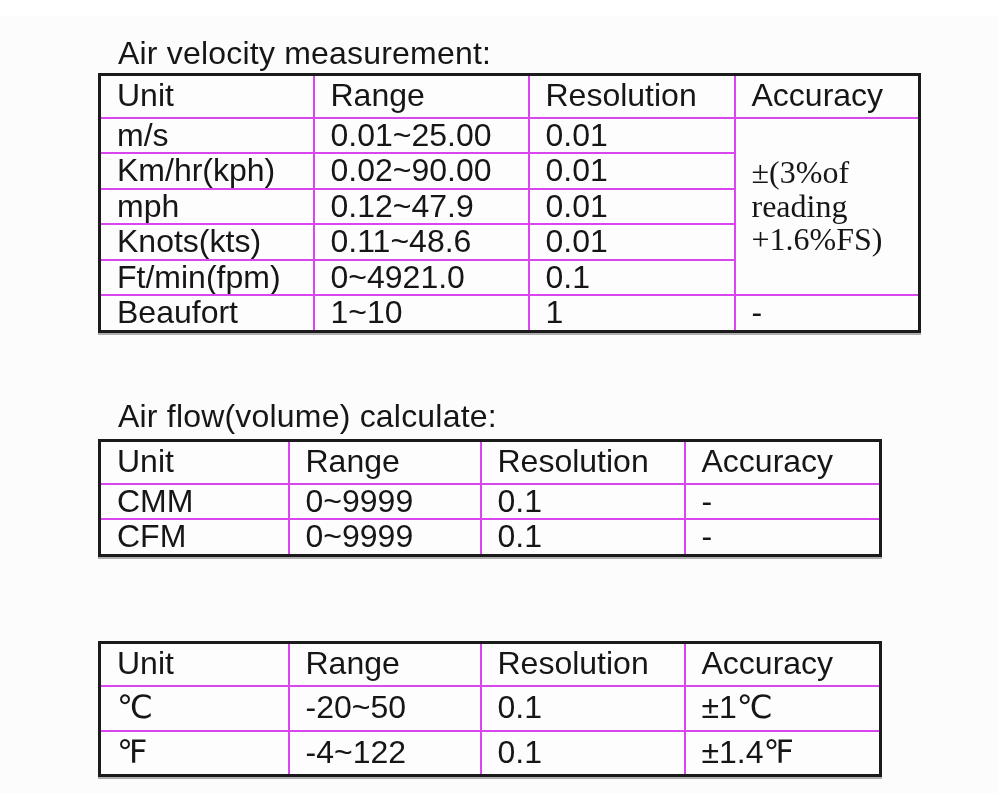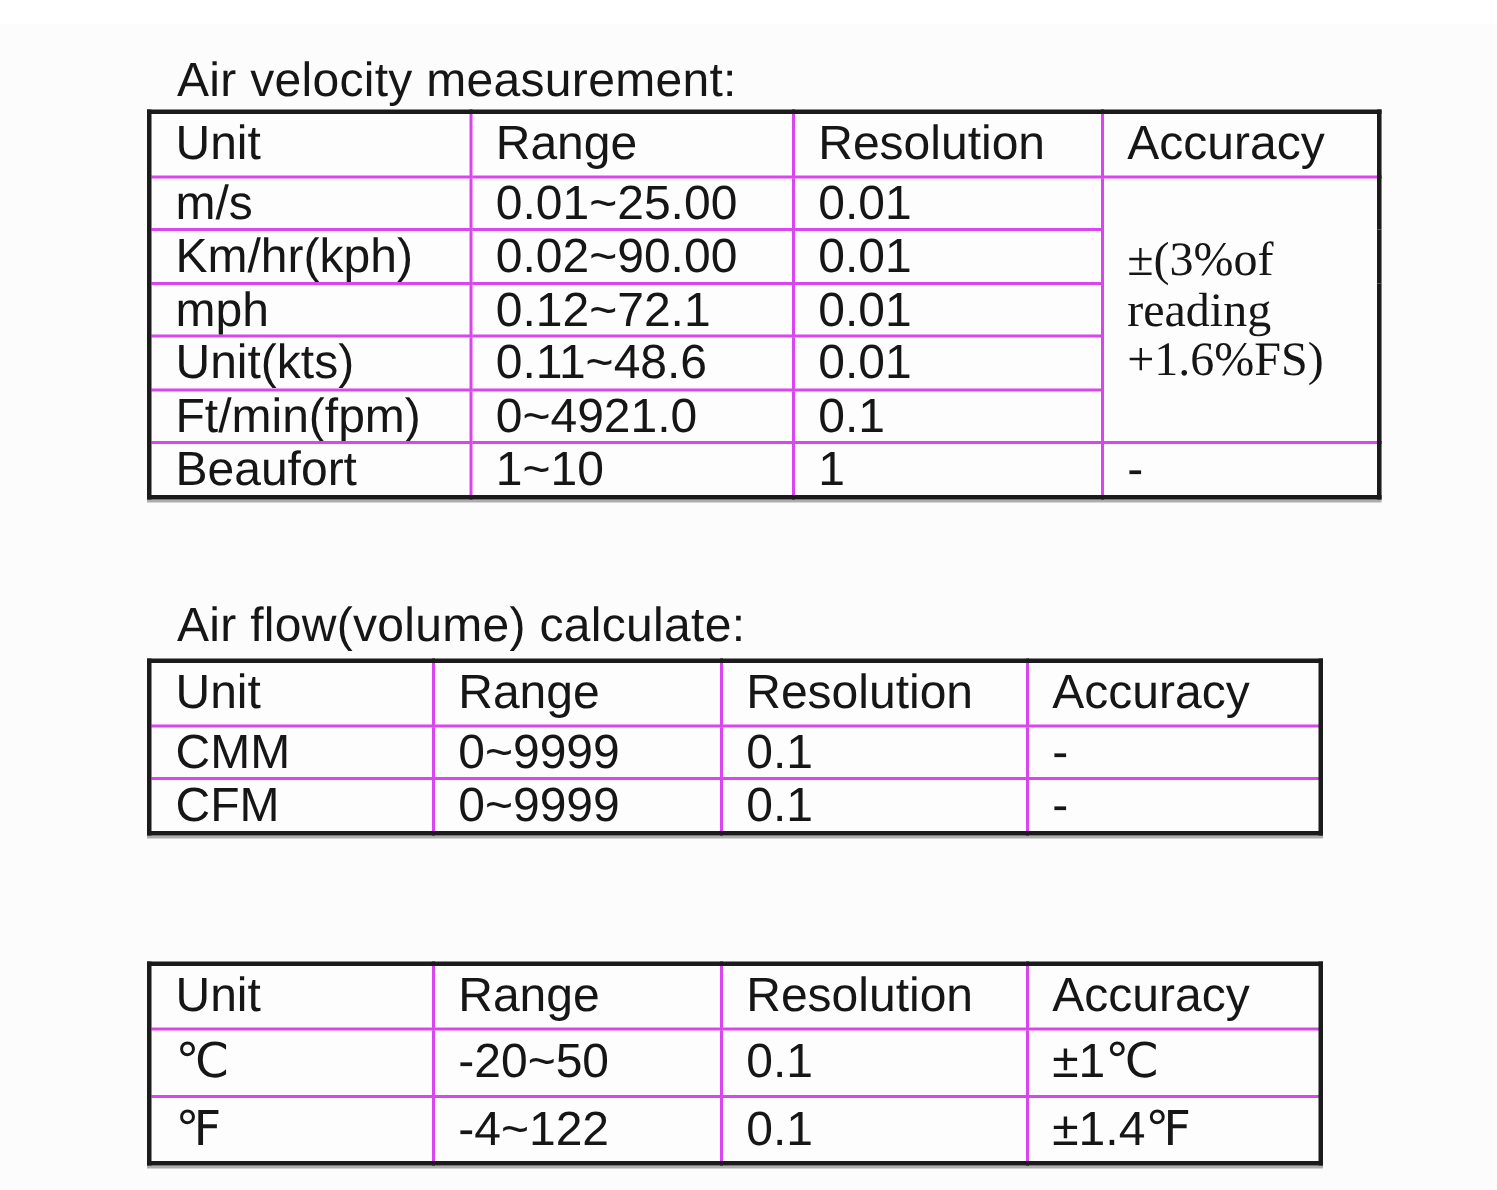--- a/index.html
+++ b/index.html
@@ -78,25 +78,25 @@
       <td>0.01</td>
       <td class="merged" rowspan="5">±(3%of reading +1.6%FS)</td>
     </tr>
     <tr class="data">
       <td>Km/hr(kph)</td>
       <td>0.02~90.00</td>
       <td>0.01</td>
     </tr>
     <tr class="data">
       <td>mph</td>
-      <td>0.12~72.1</td>
+      <td>0.12~47.9</td>
       <td>0.01</td>
     </tr>
     <tr class="data">
-      <td>Unit(kts)</td>
+      <td>Knots(kts)</td>
       <td>0.11~48.6</td>
       <td>0.01</td>
     </tr>
     <tr class="data">
       <td>Ft/min(fpm)</td>
       <td>0~4921.0</td>
       <td>0.1</td>
     </tr>
     <tr class="data">
       <td>Beaufort</td>

